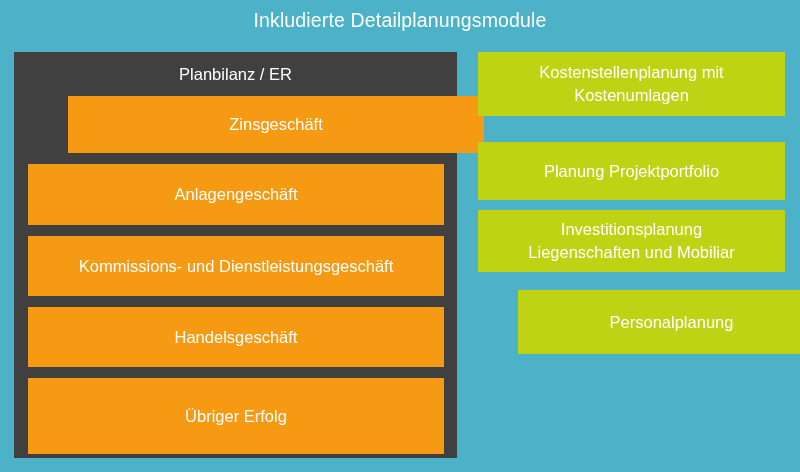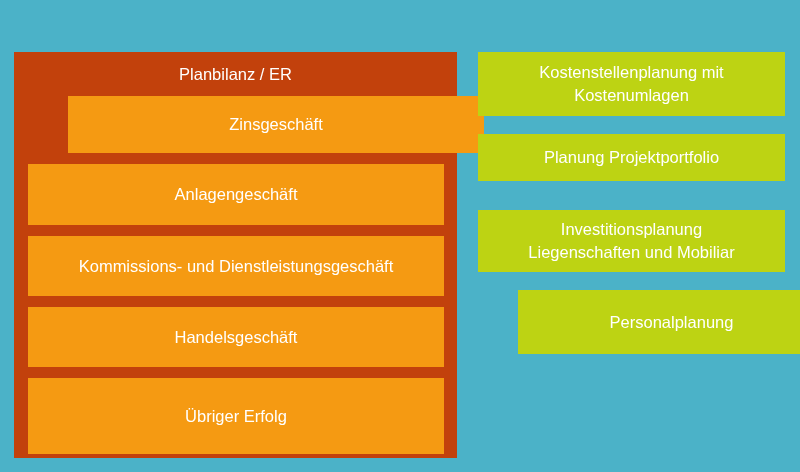--- a/index.html
+++ b/index.html
@@ -36,21 +36,21 @@
     white-space: nowrap;
   }
 
   
   .left-group {
     position: absolute;
     left: 14px;
     top: 52px;
     width: 443px;
     height: 406px;
-    background: #c2410c;
+    background: #404040;
     box-sizing: border-box;
   }
 
   .group-header {
     position: absolute;
     left: 0;
     top: 0;
     width: 443px;
     height: 44px;
     line-height: 44px;
@@ -92,39 +92,40 @@
     font-weight: 400;
     display: flex;
     align-items: center;
     justify-content: center;
     text-align: center;
     line-height: 23px;
     box-sizing: border-box;
   }
 
   .right-1 { top: 52px;  height: 64px; }
-  .right-2 { top: 134px; height: 47px; }
+  .right-2 { top: 142px; height: 58px; }
   .right-3 { top: 210px; height: 62px; }
   .right-4 { top: 290px; height: 64px; margin-left: 40px; }
 
   .right-box.gray-box {
     top: 394px;
     height: 53px;
     background: #5b5b5b;
   }
 
   .multiline {
     white-space: pre-line;
   }
 </style>
 </head>
 <body>
 
 <div class="slide">
 
+  <div class="slide-title">Inkludierte Detailplanungsmodule</div>
 
   <div class="left-group">
 
     <div class="group-header">Planbilanz / ER</div>
 
     <div class="sub-box sub-1">Zinsgeschäft</div>
 
     <div class="sub-box sub-2">Anlagengeschäft</div>
 
     <div class="sub-box sub-3">Kommissions- und Dienstleistungsgeschäft</div>

